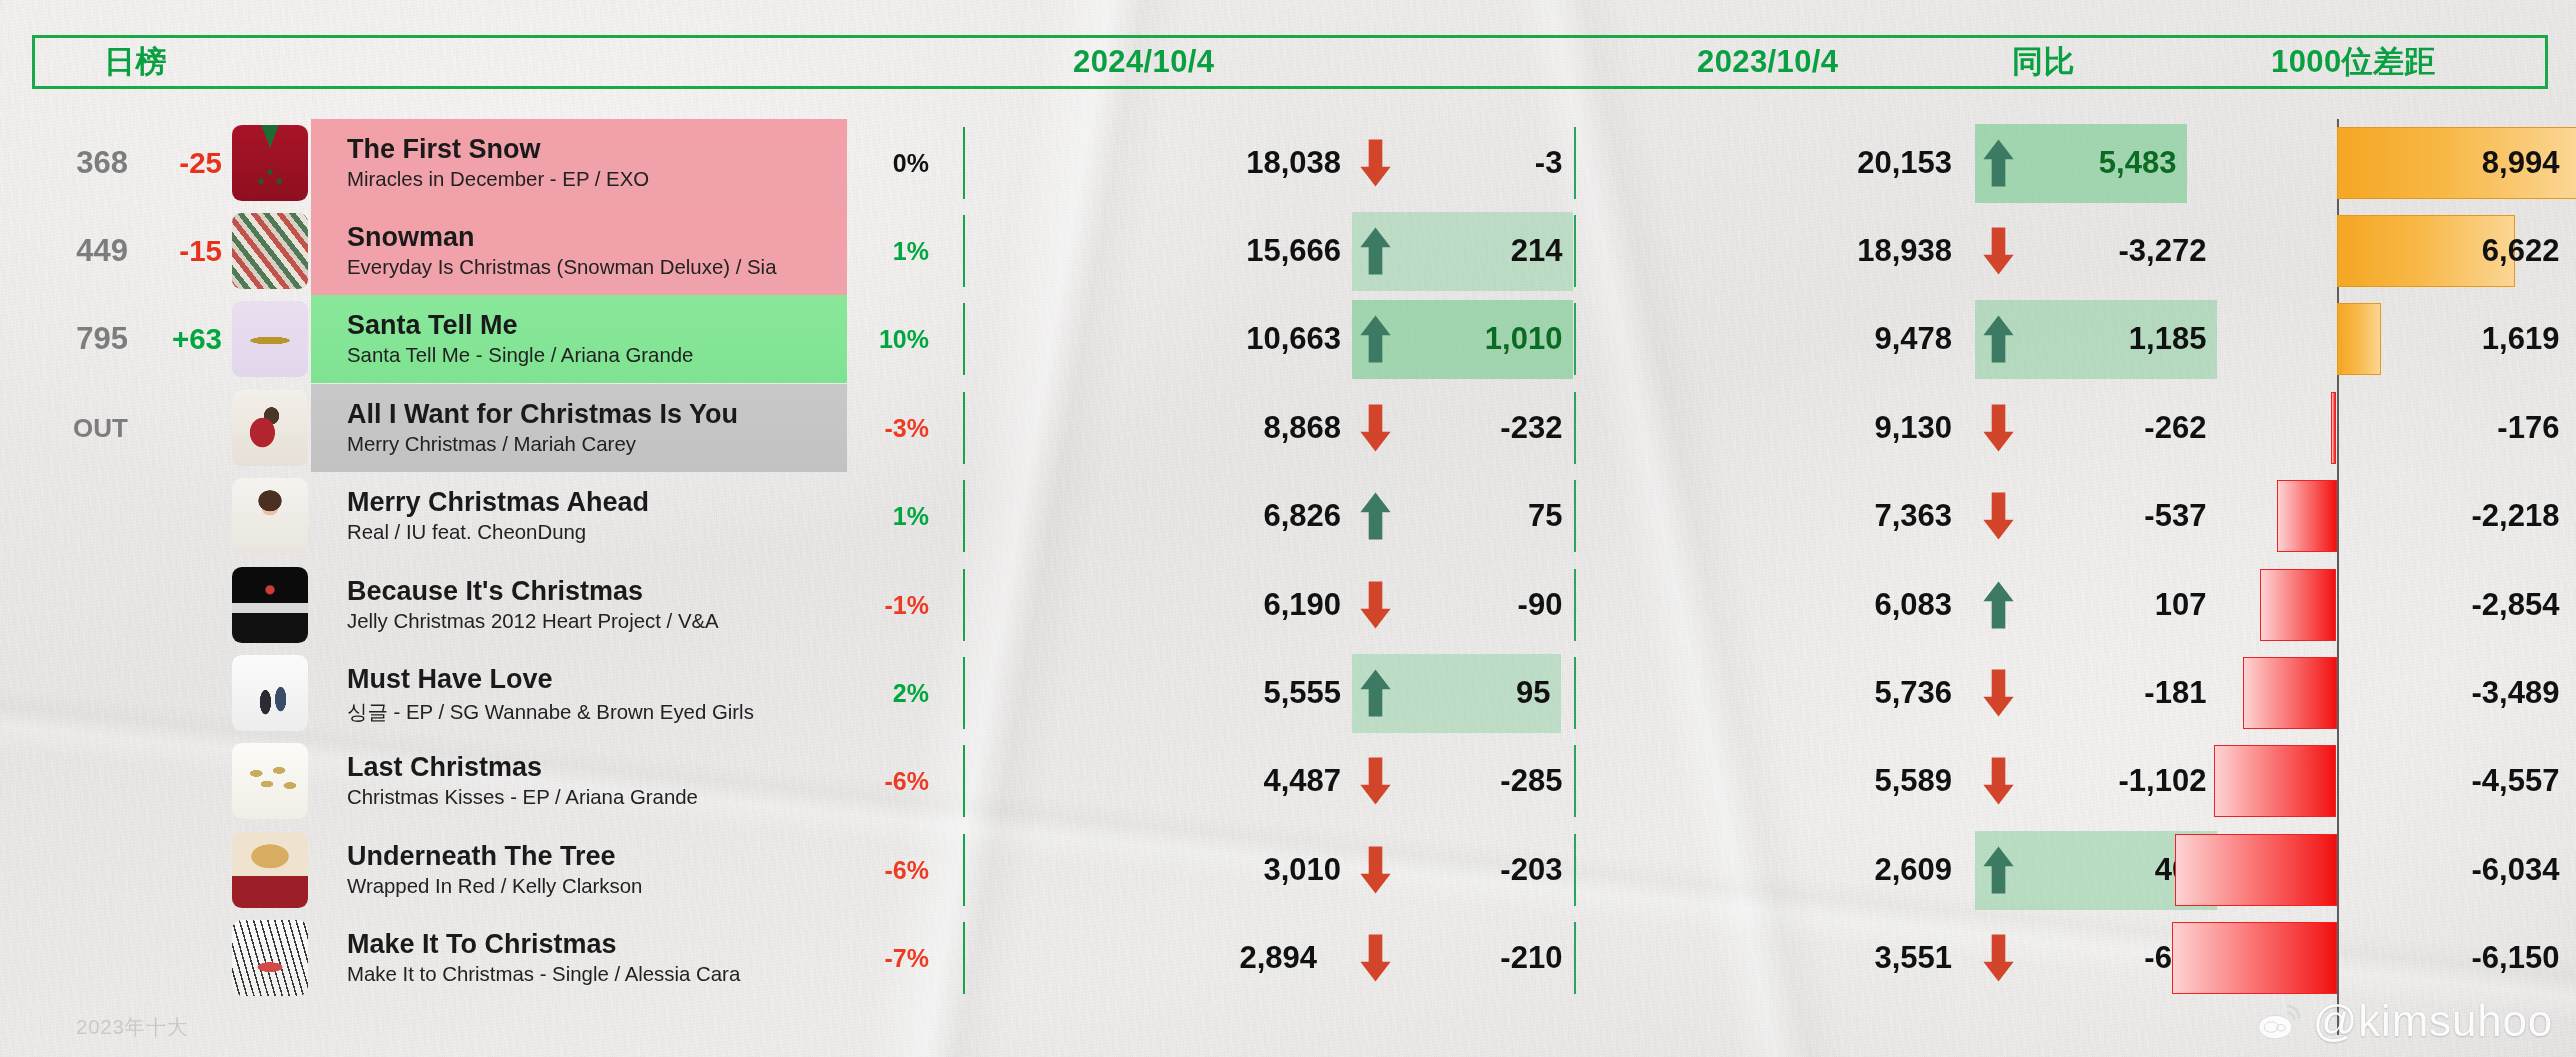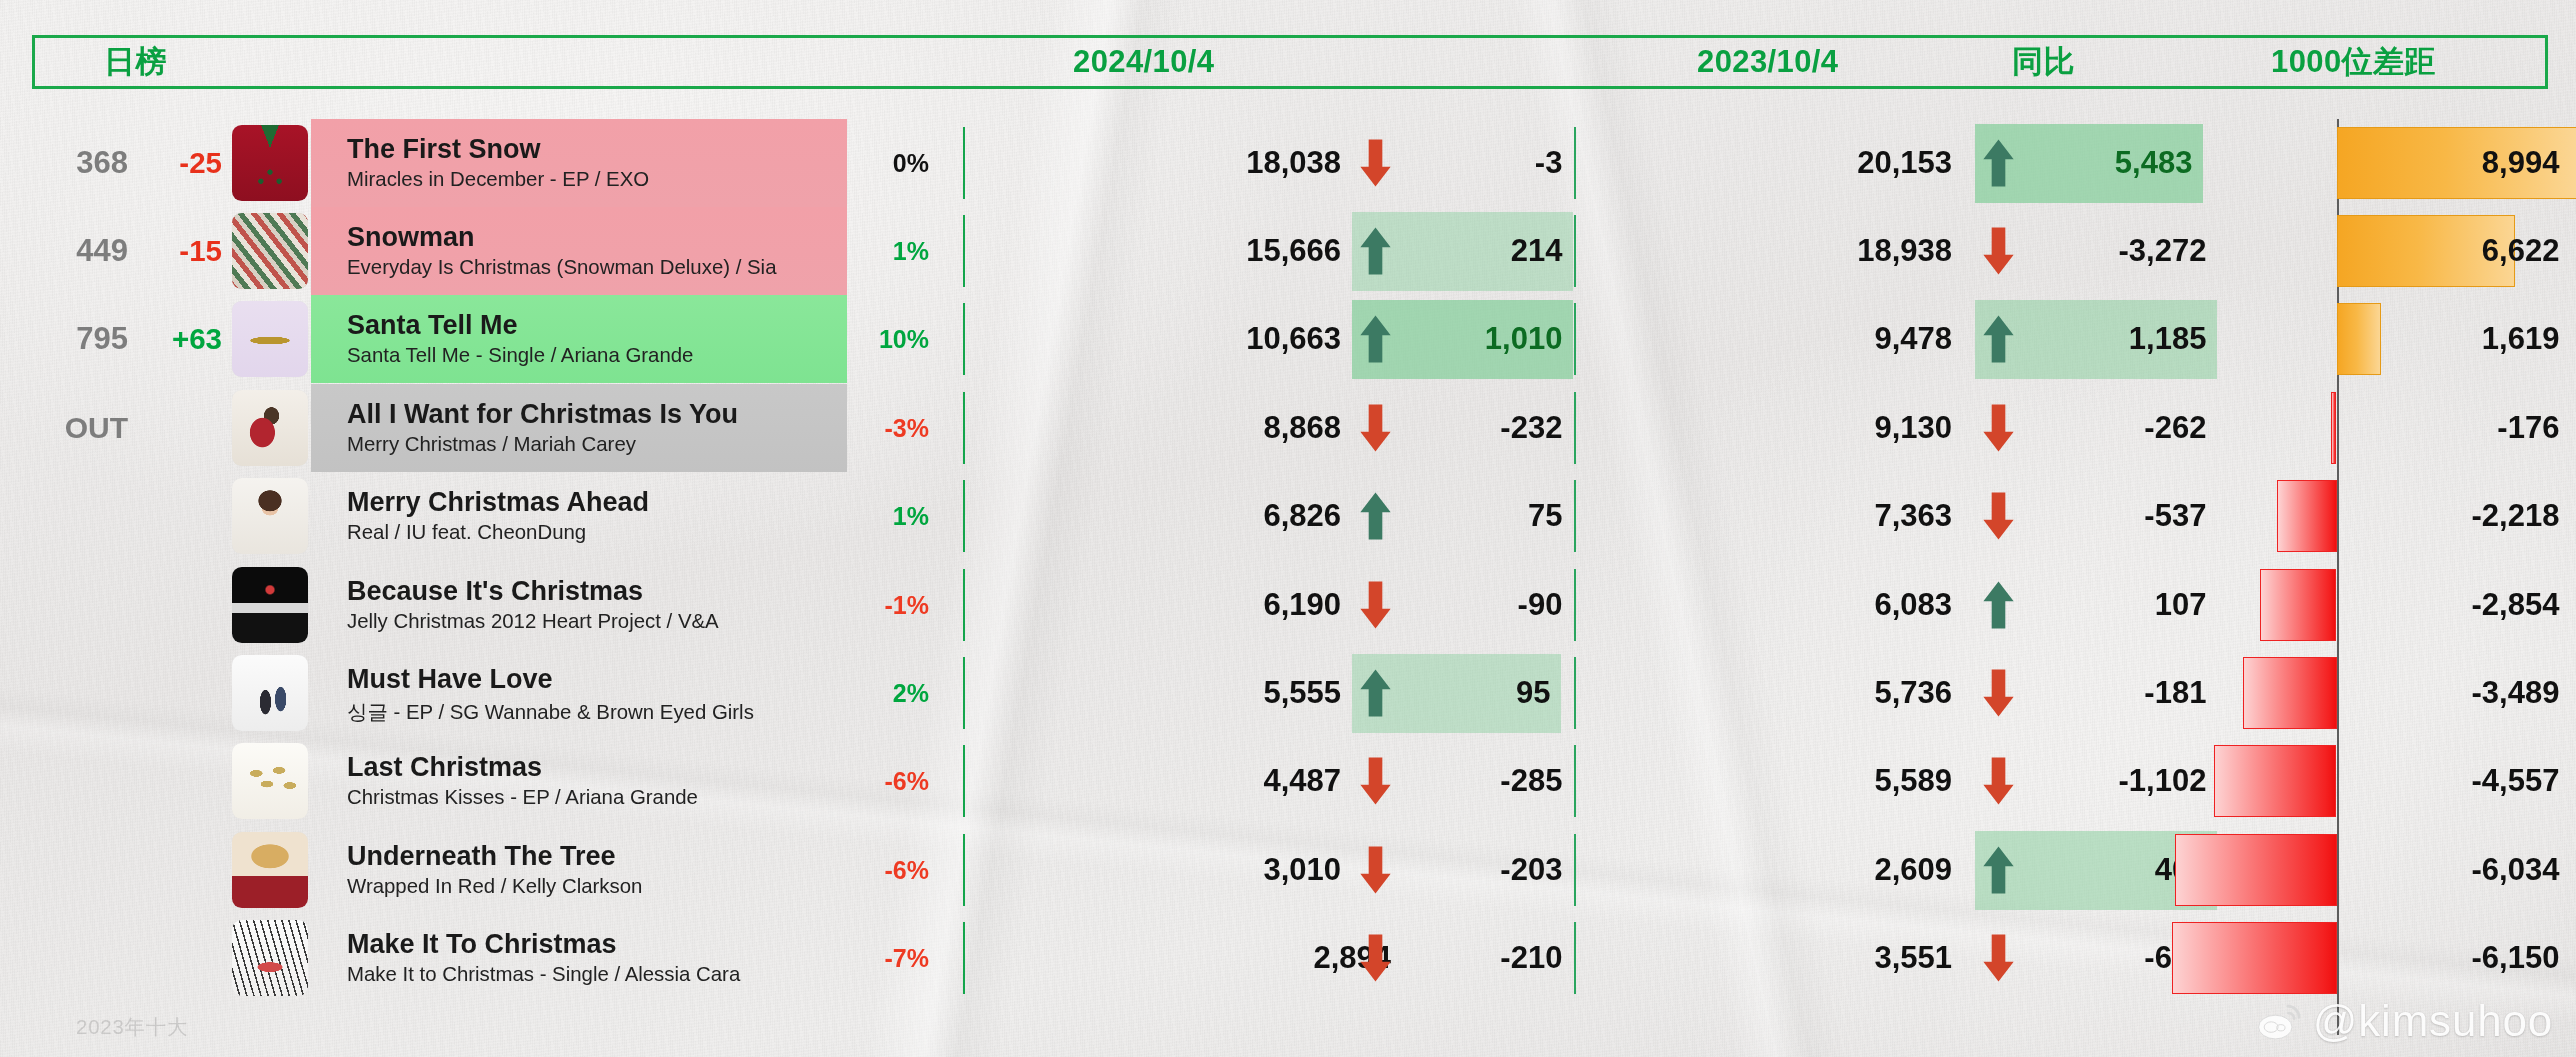--- a/index.html
+++ b/index.html
@@ -45,21 +45,21 @@
   .h-yoy  {left:1977px;}
   .h-gap  {left:2236px;}
 
   
   .row{position:absolute;left:0;width:2576px;height:88px;}
   .rank{
     position:absolute;left:15px;width:113px;text-align:right;
     font-size:31px;font-weight:bold;color:#7d7d7d;
     top:50%;transform:translateY(-50%);
   }
-  .rank.out{font-size:30px;}
+  .rank.out{font-size:26px;}
   .delta{
     position:absolute;left:136px;width:86px;text-align:right;
     font-size:29.5px;font-weight:bold;
     top:50%;transform:translateY(-50%);
   }
   .delta.neg{color:#e8311b;}
   .delta.pos{color:#00a63f;}
 
   .thumb{
     position:absolute;left:232px;top:50%;transform:translateY(-50%);
@@ -191,21 +191,21 @@
         <div class="gbar" style="left: 963px;"></div>
         <div class="v24" style="left: 1114px;">18,038</div>
         <div class="dcell" style="left: 1352px; width: 221px;">
           <svg viewBox="0 0 46 66" class="arrow" style="left: 6px;">
             <path d="M23 64 L43 38 L32 38 L32 2 L14 2 L14 38 L3 38 Z" fill="#d3452a"></path>
           </svg>
           <div class="dval">-3</div>
         </div>
         <div class="gbar2" style="left: 1574px;"></div>
         <div class="v23" style="left: 1725px;">20,153</div>
-        <div class="dcell" style="left: 1975px; width: 228px;">
+        <div class="dcell" style="left: 1975px; width: 212px;">
           <div class="hl" style="background: rgba(126, 204, 150, 0.675);"></div>
           <svg viewBox="0 0 46 66" class="arrow" style="left: 6px;">
             <path d="M23 2 L43 28 L32 28 L32 64 L14 64 L14 28 L3 28 Z" fill="#3c7a63"></path>
           </svg>
           <div class="dval strong">5,483</div>
         </div>
         <div class="obar" style="left: 2337px; width: 240px;"></div>
         <div class="gapval">8,994</div>
       </div>
       <div class="row" style="top: 207px;">
@@ -467,21 +467,21 @@
         <div class="thumb">
           <i style="background: radial-gradient(23px 9px at 50% 62%, rgb(210, 74, 74) 0px, rgb(210, 74, 74) 52%, transparent 56%), repeating-linear-gradient(74deg, rgb(58, 58, 58) 0px, rgb(58, 58, 58) 1.5px, transparent 1.5px, transparent 6.8px), linear-gradient(rgb(251, 251, 251), rgb(240, 239, 238));"></i>
         </div>
         <div class="titlebox">
           <div class="bg" style="background: transparent;"></div>
           <div class="t1">Make It To Christmas</div>
           <div class="t2">Make It to Christmas - Single / Alessia Cara</div>
         </div>
         <div class="pct n">-7%</div>
         <div class="gbar" style="left: 963px;"></div>
-        <div class="v24" style="left: 1164px;">2,894</div>
+        <div class="v24" style="left: 1090px;">2,894</div>
         <div class="dcell" style="left: 1352px; width: 221px;">
           <svg viewBox="0 0 46 66" class="arrow" style="left: 6px;">
             <path d="M23 64 L43 38 L32 38 L32 2 L14 2 L14 38 L3 38 Z" fill="#d3452a"></path>
           </svg>
           <div class="dval">-210</div>
         </div>
         <div class="gbar2" style="left: 1574px;"></div>
         <div class="v23" style="left: 1725px;">3,551</div>
         <div class="dcell" style="left: 1975px; width: 242px;">
           <svg viewBox="0 0 46 66" class="arrow" style="left: 6px;">

